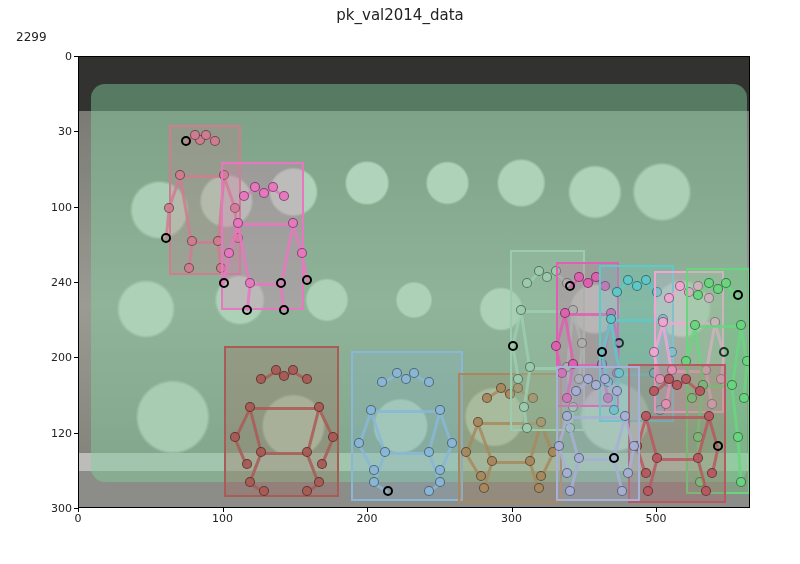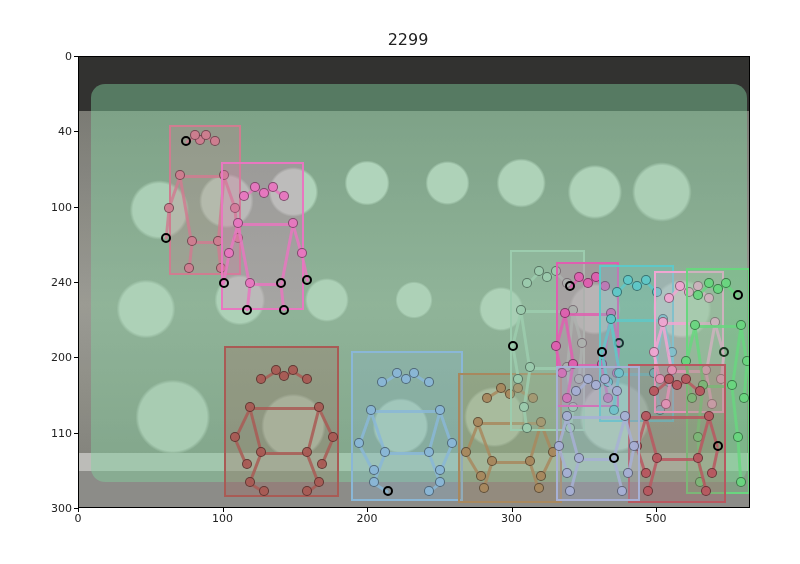--- a/index.html
+++ b/index.html
@@ -1,18 +1,18 @@
 <!DOCTYPE html>
 <html><head>
 <meta charset="utf-8">
 <style>
   html,body{margin:0;padding:0;background:#fff;font-family:"DejaVu Sans","Helvetica Neue",Arial,sans-serif;font-size:11px;color:#222}
   .figure{position:relative;width:800px;height:564px;background:#fff}
   .suptitle{position:absolute;left:0;right:0;top:6px;text-align:center;font-size:15px}
-  .axtitle{position:absolute;left:16px;right:0;top:30px;text-align:center;font-size:16px}
+  .axtitle{position:absolute;left:16px;right:0;top:30px;text-align:left;font-size:12px}
   .axes{position:absolute;left:78px;top:56px;width:672px;height:452px;border:1px solid #000;box-sizing:border-box;overflow:hidden;background:#f8f8f6}
   .tick{position:absolute;font-size:11px;color:#222}
   .tick.x{top:512px;transform:translateX(-50%)}
   .tick.y{left:72px;transform:translate(-100%,-50%);text-align:right}
   .tickmark{position:absolute;background:#000}
   .tickmark.x{top:508px;width:1px;height:4px}
   .tickmark.y{left:74px;height:1px;width:4px}
   
   .photo{position:absolute;inset:0;
     background:
@@ -47,20 +47,21 @@
   .bbox .fill{position:absolute;inset:0;opacity:0.25}
   .kp{position:absolute;width:10px;height:10px;border-radius:50%;transform:translate(-50%,-50%);box-sizing:border-box}
   .kp.v{opacity:0.95}
   .kp.h{background:#fff0;border:2px solid #000}
   .limb{position:absolute;height:3px;transform-origin:left center;border-radius:2px;opacity:0.85}
 </style>
 </head>
 <body>
 
 <div class="figure">
+  <div class="suptitle">pk_val2014_data</div>
   <div class="axtitle">2299</div>
 
   <div class="axes">
     <div class="photo"></div>
     <div class="overlay" id="overlay">
         <div class="mask" style="background: rgb(131, 211, 159); left: 11.5613px; top: 27.12px; width: 656.103px; height: 397.76px; opacity: 0.45;"></div>
         <div class="bbox" style="left: 89.6px; top: 67.8px; width: 72.2581px; height: 150.667px; border-color: rgb(207, 125, 144);">
           <div class="fill" style="background: rgb(207, 125, 144);"></div>
         </div>
         <div class="limb" style="background: rgb(207, 125, 144); left: 101.161px; top: 117.52px; width: 43.3548px; transform: rotate(0deg);"></div>
@@ -470,25 +471,25 @@
       <div class="tick x" style="left: 222.516px;">100</div>
       <div class="tickmark x" style="left: 367.032px;"></div>
       <div class="tick x" style="left: 367.032px;">200</div>
       <div class="tickmark x" style="left: 511.548px;"></div>
       <div class="tick x" style="left: 511.548px;">300</div>
       <div class="tickmark x" style="left: 656.065px;"></div>
       <div class="tick x" style="left: 656.065px;">500</div>
       <div class="tickmark y" style="top: 56px;"></div>
       <div class="tick y" style="top: 56px;">0</div>
       <div class="tickmark y" style="top: 131.333px;"></div>
-      <div class="tick y" style="top: 131.333px;">40</div>
+      <div class="tick y" style="top: 131.333px;">30</div>
       <div class="tickmark y" style="top: 206.667px;"></div>
       <div class="tick y" style="top: 206.667px;">100</div>
       <div class="tickmark y" style="top: 282px;"></div>
       <div class="tick y" style="top: 282px;">240</div>
       <div class="tickmark y" style="top: 357.333px;"></div>
       <div class="tick y" style="top: 357.333px;">200</div>
       <div class="tickmark y" style="top: 432.667px;"></div>
-      <div class="tick y" style="top: 432.667px;">110</div>
+      <div class="tick y" style="top: 432.667px;">120</div>
       <div class="tickmark y" style="top: 508px;"></div>
       <div class="tick y" style="top: 508px;">300</div>
     </div>
 </div>
 
 </body></html>

